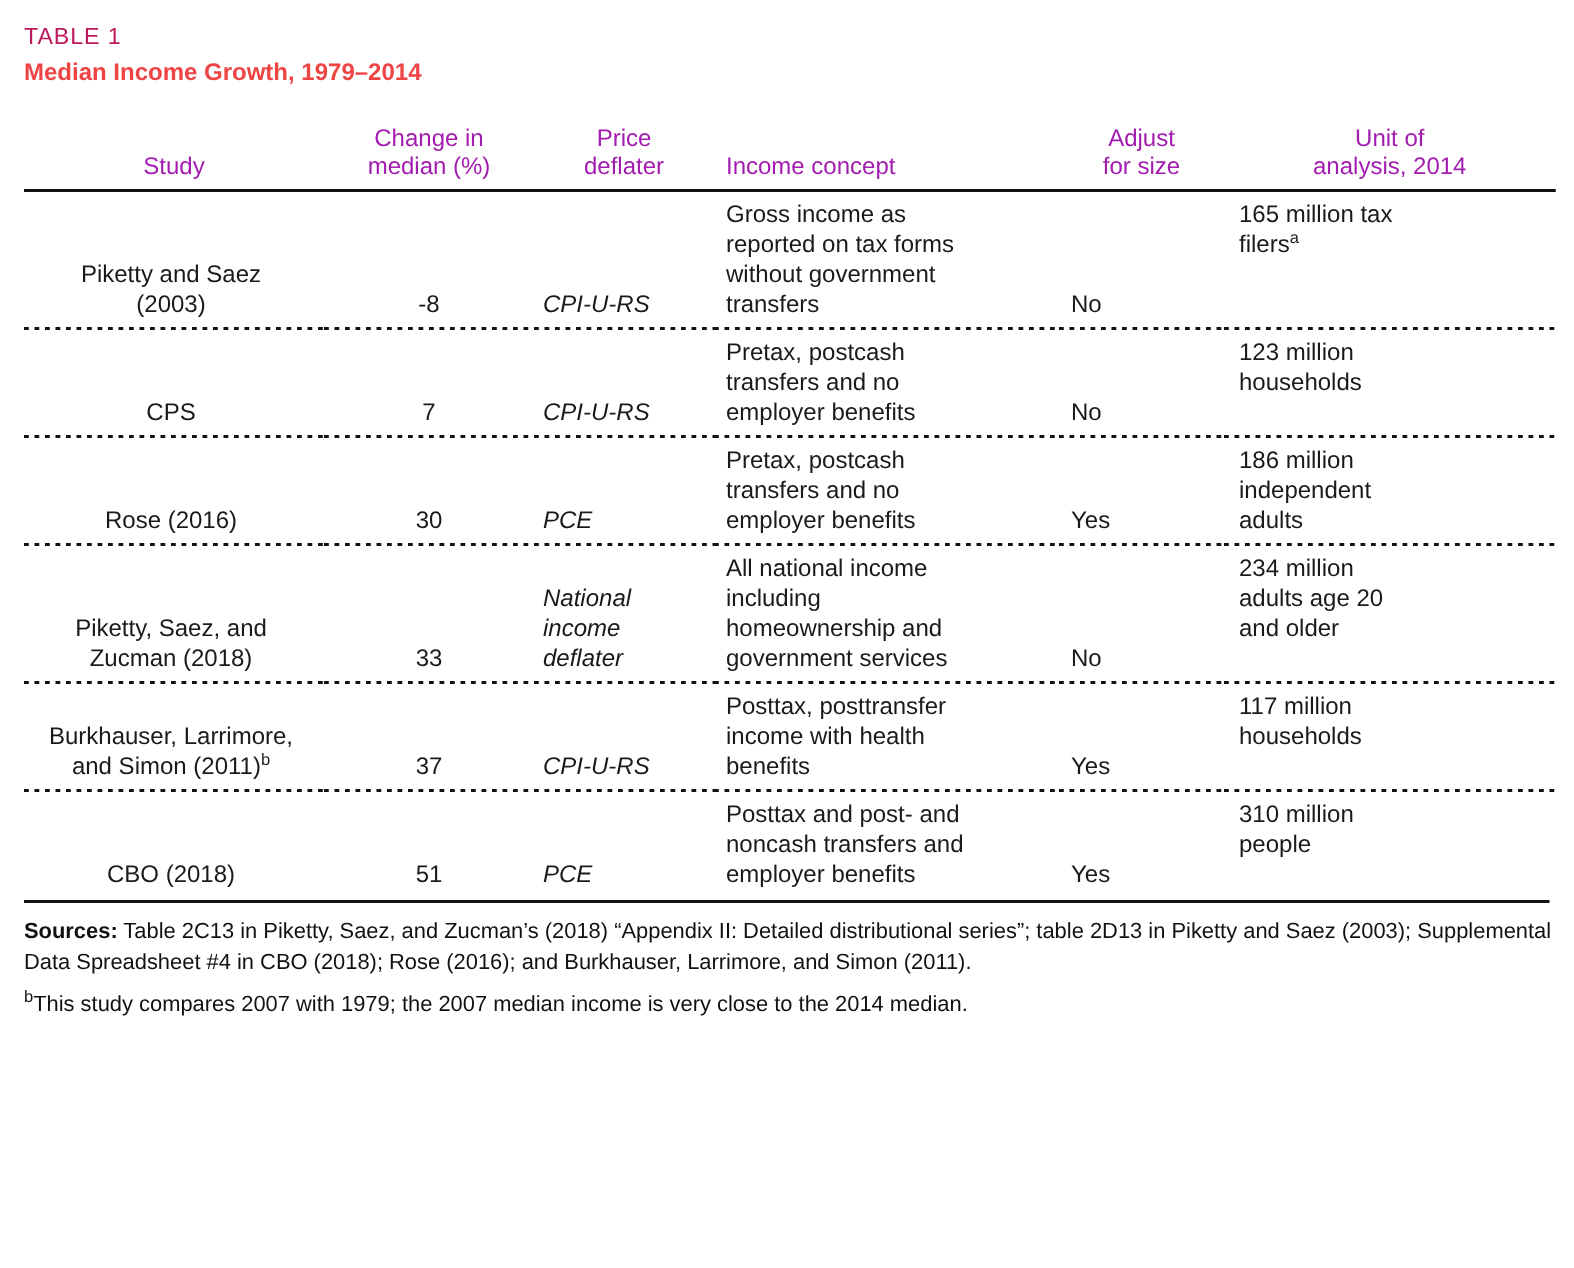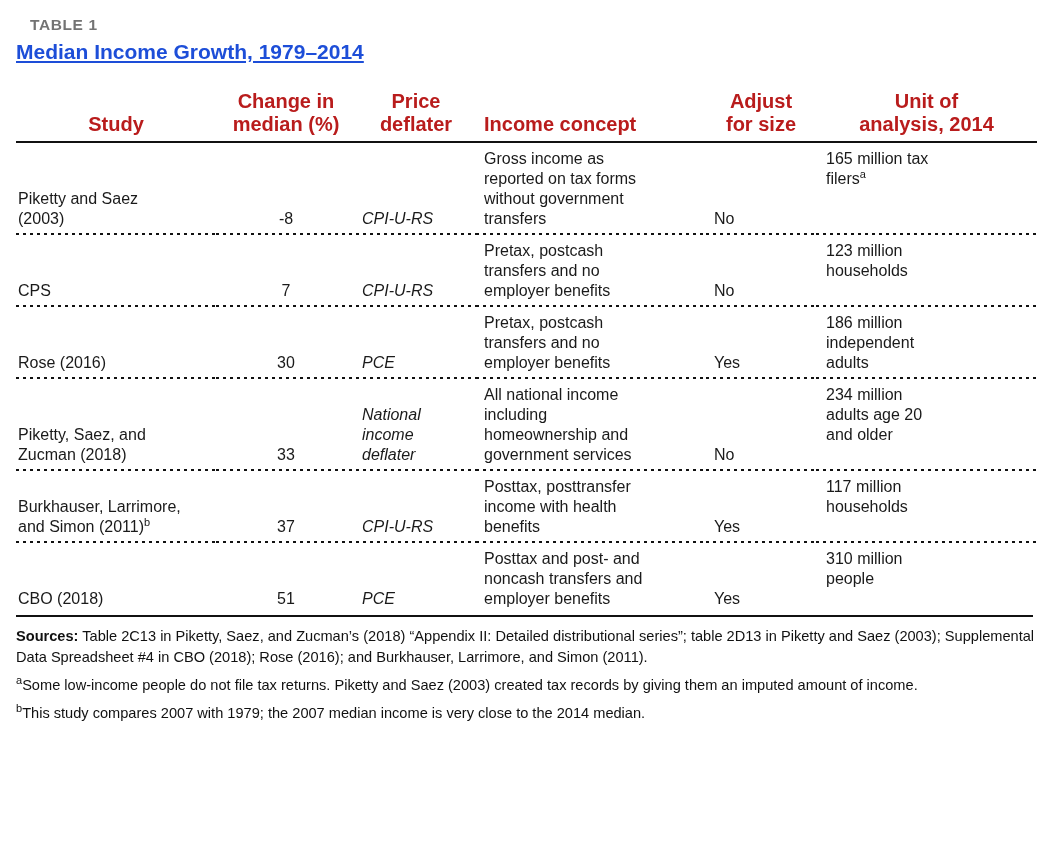--- a/index.html
+++ b/index.html
@@ -15,50 +15,49 @@
     overflow: hidden;
   }
   .page {
     position: relative;
     width: 1049px;
     height: 845px;
     box-sizing: border-box;
     padding: 16px 14px 0 14px;
   }
   .table-label {
-    color: #737373;
+    color: #be185d;
     font-size: 15.5px;
+    font-weight: 400;
+    letter-spacing: 0.6px;
+    margin: 0 0 6px 2px;
+  }
+  .table-title {
+    font-size: 16px;
     font-weight: 700;
-    letter-spacing: 0.6px;
-    margin: 0 0 6px 16px;
-  }
-  .table-title {
-    font-size: 21px;
-    font-weight: 700;
-    color: #1d4ed8;
+    color: #ef4444;
     margin: 0 0 26px 2px;
-    text-decoration: underline;
   }
   table.maintable {
     width: 1021px;
     border-collapse: collapse;
     table-layout: fixed;
     margin-left: 2px;
   }
   table.maintable col.c-study    { width: 200px; }
   table.maintable col.c-change   { width: 140px; }
   table.maintable col.c-price    { width: 120px; }
   table.maintable col.c-concept  { width: 230px; }
   table.maintable col.c-adjust   { width: 110px; }
   table.maintable col.c-unit     { width: 221px; }
 
   thead th {
-    font-size: 20px;
-    font-weight: 700;
-    color: #b91c1c;
+    font-size: 16px;
+    font-weight: 400;
+    color: #a21caf;
     vertical-align: bottom;
     padding: 0 6px 5px 6px;
     line-height: 1.16;
     text-align: center;
   }
   thead th.study-h { text-align: center; padding-bottom: 5px; }
   thead th.concept-h { text-align: left; padding-left: 8px; }
   thead th.unit-h { text-align: center; }
 
   .head-rule-top {
@@ -70,21 +69,21 @@
     vertical-align: bottom;
     padding: 7px 6px 6px 6px;
     background-image: linear-gradient(to right, #111 48%, rgba(255,255,255,0) 0%);
     background-position: bottom left;
     background-size: 7px 2px;
     background-repeat: repeat-x;
   }
   tbody tr:last-child td {
     background-image: none;
   }
-  td.study { text-align: left; padding-left: 2px; }
+  td.study { text-align: center; padding-left: 2px; }
   td.change { text-align: center; }
   td.price { text-align: left; font-style: italic; }
   td.concept { text-align: left; vertical-align: top; padding-left: 8px; padding-top: 6px;}
   td.adjust { text-align: left; padding-left: 8px; }
   td.unit { text-align: left; vertical-align: top; padding-top: 6px; padding-left: 10px; }
 
   .cellline { display: block; }
 
   sup {
     font-size: 11px;
@@ -272,17 +271,16 @@
         </td>
       </tr>
 
     </tbody>
   </table>
 
   <div class="bottom-rule"></div>
 
   <div class="notes">
     <p><span class="lbl">Sources:</span><span> Table 2C13 in Piketty, Saez, and Zucman’s (2018) “Appendix II: Detailed distributional series”; table 2D13 in Piketty and Saez (2003); Supplemental Data Spreadsheet #4 in CBO (2018); Rose (2016); and Burkhauser, Larrimore, and Simon (2011).</span></p>
-    <p><sup>a</sup><span>Some low-income people do not file tax returns. Piketty and Saez (2003) created tax records by giving them an imputed amount of income.</span></p>
     <p><sup>b</sup><span>This study compares 2007 with 1979; the 2007 median income is very close to the 2014 median.</span></p>
   </div>
 
 </div>
 
 </body></html>

